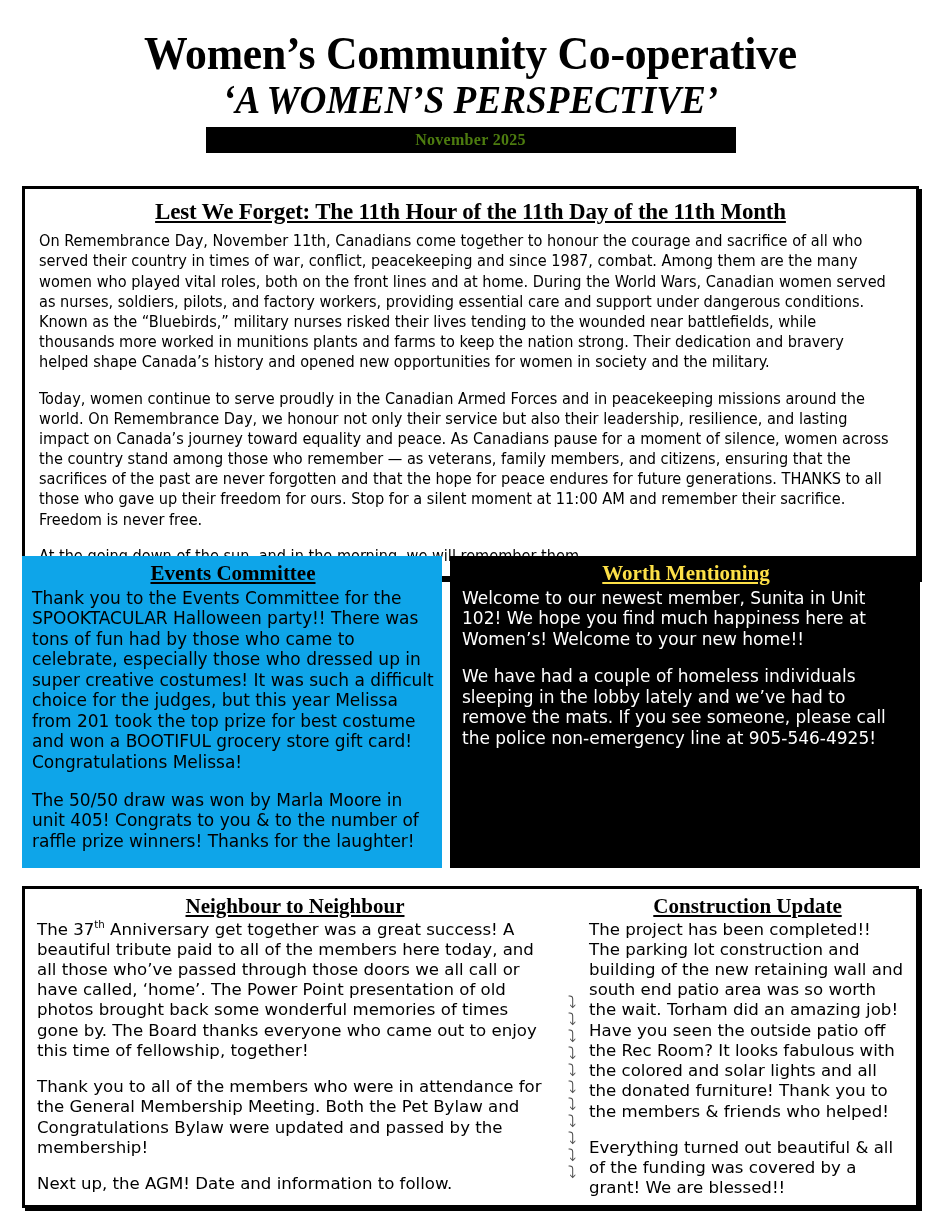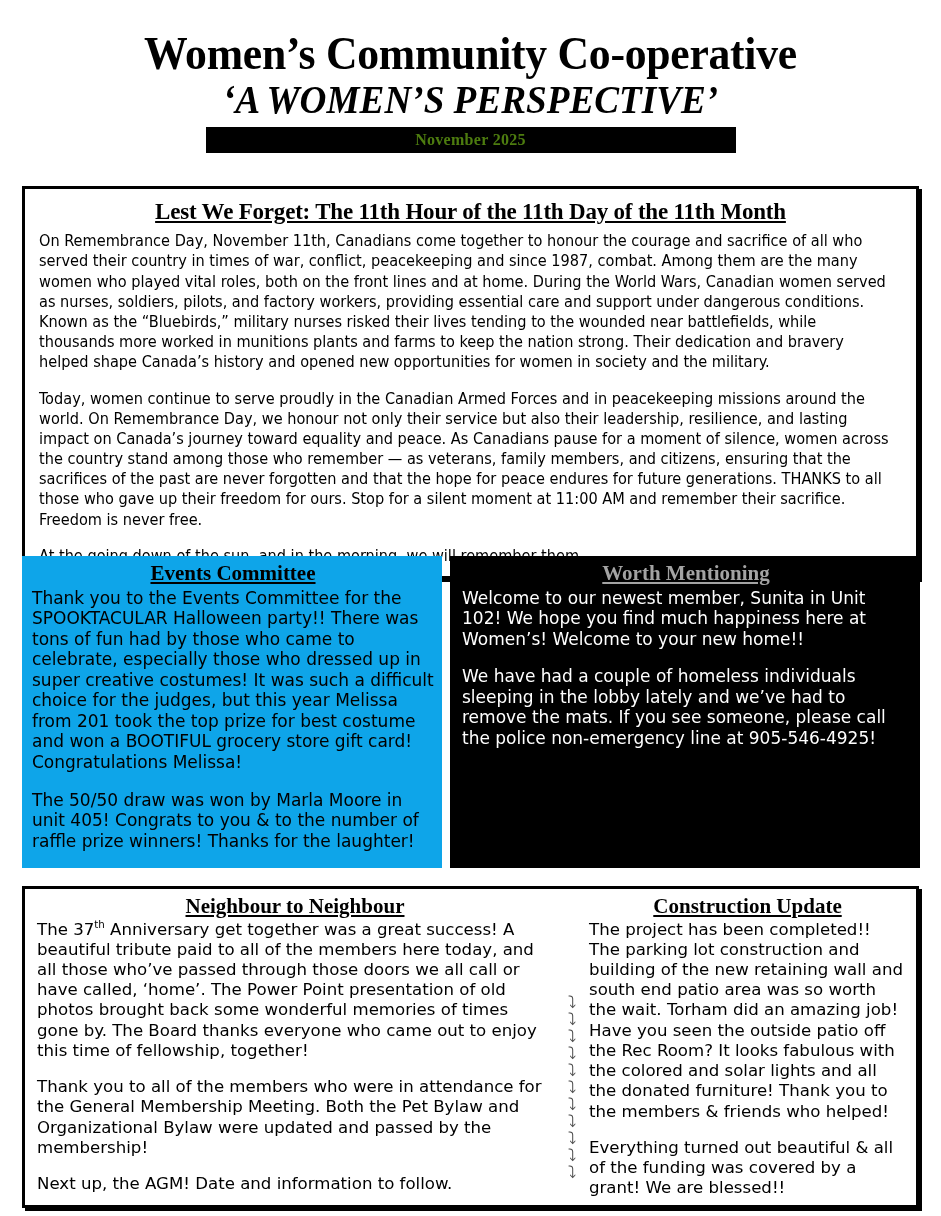--- a/index.html
+++ b/index.html
@@ -133,21 +133,21 @@
     background: #000000;
     color: #ffffff;
     box-sizing: border-box;
     padding: 6px 10px 4px 12px;
   }
   .events-heading, .worth-heading {
     font-size: 21px;
     line-height: 1.12;
     margin-bottom: 2px;
   }
-  .worth-heading { color: #a3a3a3; }
+  .worth-heading { color: #fde047; }
 
   .boxtext {
     font-family: "DejaVu Sans", "Liberation Sans", sans-serif;
     font-size: 17px;
     line-height: 1.21;
   }
   .boxtext p { margin: 0 0 17px 0; }
   .boxtext p:last-child { margin-bottom: 0; }
 
   
@@ -234,21 +234,21 @@
       <p>We have had a couple of homeless individuals sleeping in the lobby lately and we’ve had to remove the mats.  If you see someone, please call the police non-emergency line at 905-546-4925!</p>
     </div>
   </div>
 
   <div class="panel bottom">
 
     <div class="bottom-left">
       <div class="section-heading bottom-heading">Neighbour to Neighbour</div>
       <div class="boxtext">
         <p><span>The </span><span>37</span><sup>th</sup><span> Anniversary get together was a great success! A beautiful tribute paid to all of the members here today, and all those who’ve passed through those doors we all call or have called, ‘home’.  The Power Point presentation of old photos brought back some wonderful memories of times gone by. The Board thanks everyone who came out to enjoy this time of fellowship, together!</span></p>
-        <p>Thank you to all of the members who were in attendance for the General Membership Meeting. Both the Pet Bylaw and Organizational Bylaw were updated and passed by the membership!</p>
+        <p>Thank you to all of the members who were in attendance for the General Membership Meeting. Both the Pet Bylaw and Congratulations Bylaw were updated and passed by the membership!</p>
         <p>Next up, the AGM!  Date and information to follow.</p>
       </div>
     </div>
 
     <div class="arrow-divider" id="arrow-divider">
         <span>⤵</span>
         <span>⤵</span>
         <span>⤵</span>
         <span>⤵</span>
         <span>⤵</span>

